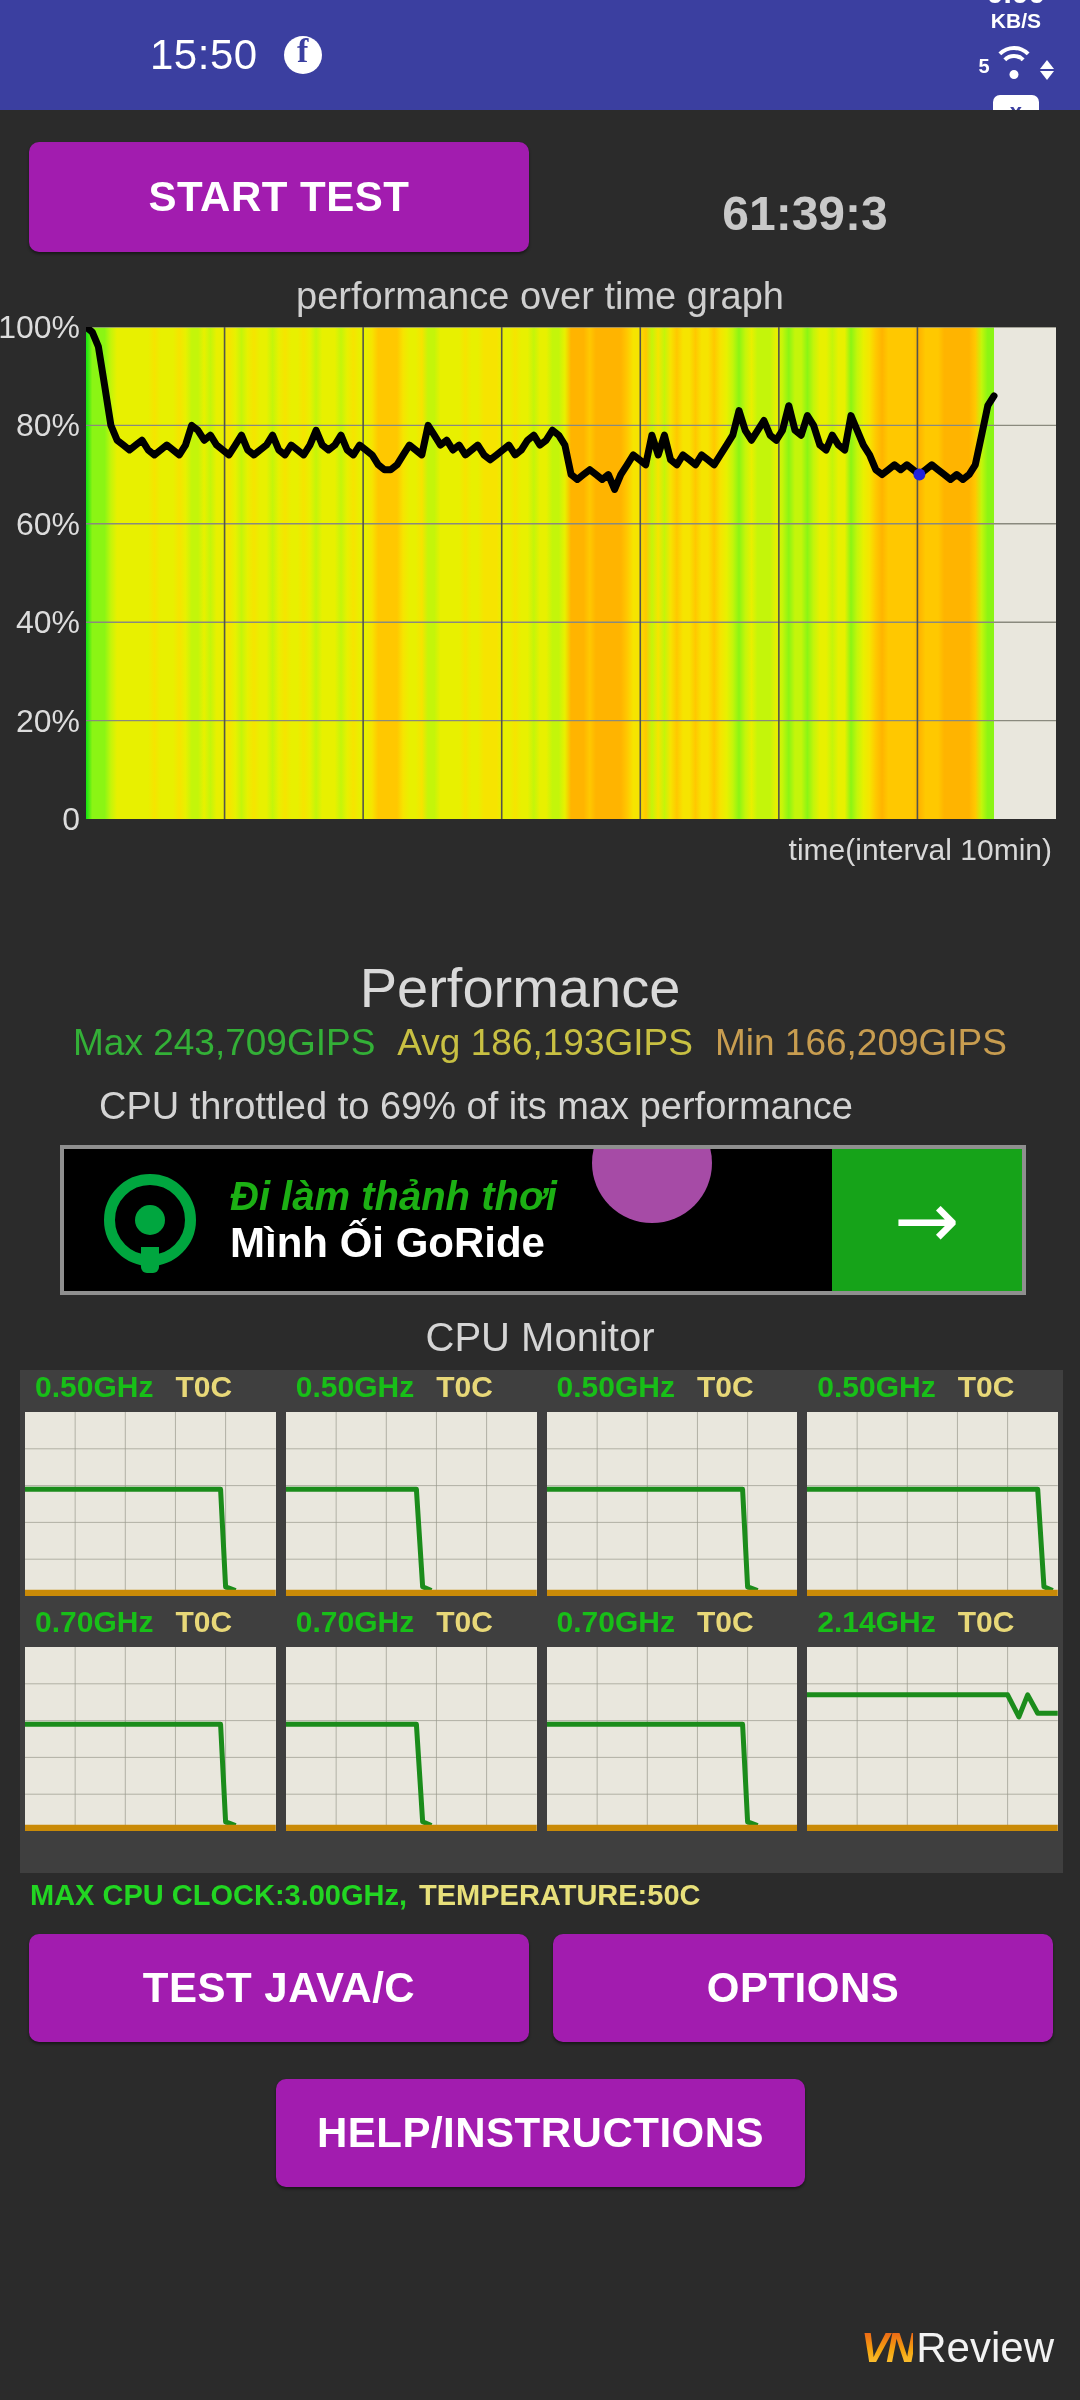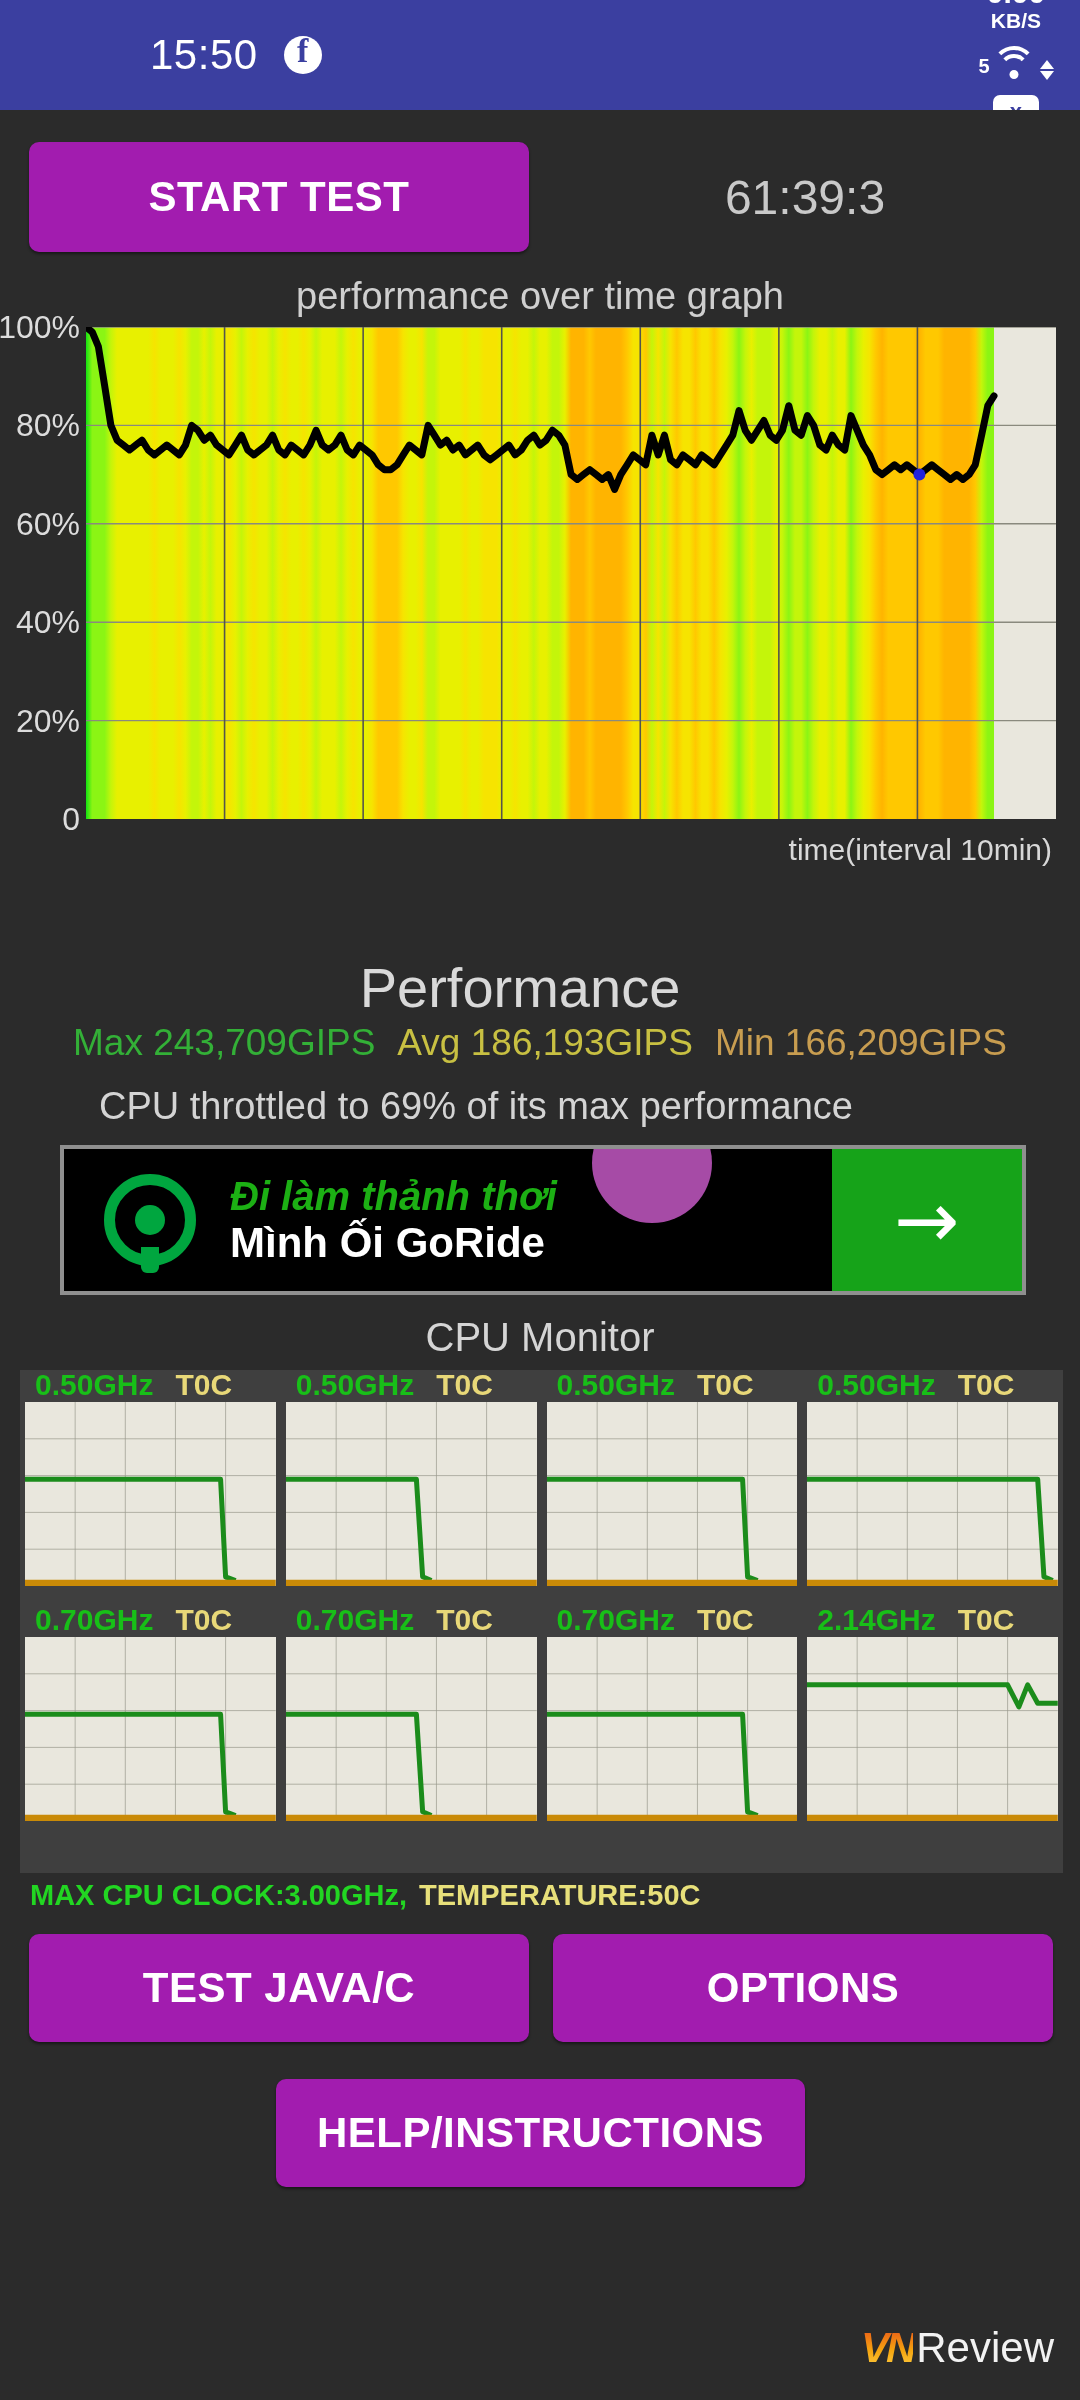--- a/index.html
+++ b/index.html
@@ -73,23 +73,23 @@
   .btn{
     background:#a21caf; color:#fff; border:none; border-radius:10px;
     font-size:42px; font-weight:bold; letter-spacing:0.5px;
     display:flex; align-items:center; justify-content:center;
     box-shadow:0 2px 3px rgba(0,0,0,0.45);
     font-family:"Liberation Sans", sans-serif;
   }
 
   #start-test-btn{ position:absolute; left:29px; top:32px; width:500px; height:110px; }
   #timer{
-    position:absolute; left:560px; top:32px; width:490px; height:110px;
+    position:absolute; left:560px; top:48px; width:490px; height:110px;
     display:flex; align-items:center; justify-content:center;
-    color:#c9c9c9; font-size:48px;
+    color:#c9c9c9; font-size:48px;font-weight:bold;
   }
 
   
   #graph-section{ position:absolute; left:0; top:165px; width:1080px; height:680px; }
   #graph-title{
     position:absolute; left:0; top:0; width:1080px; text-align:center;
     color:#cfcfcf; font-size:38px;
   }
   #plot{
     position:absolute; left:86px; top:52px; width:970px; height:492px;
@@ -136,21 +136,21 @@
   #ad-arrow{ font-size:78px; color:#fff; line-height:1; font-family:"DejaVu Sans", sans-serif; }
 
   
   #cpu-title{ position:absolute; left:0; top:1205px; width:1080px; text-align:center; color:#d5d5d5; font-size:40px; }
   #cpu-panel{
     position:absolute; left:20px; top:1260px; width:1043px; height:503px;
     background:#3f3f3f;
   }
   .core-row{ display:flex; height:235px; }
   .core{ flex:1; margin:0 5px; position:relative; }
-  .core-head{ height:32px; display:flex; align-items:flex-end; gap:22px; padding-left:10px; }
+  .core-head{ height:42px; display:flex; align-items:flex-start; gap:22px; padding-left:10px; }
   .core-freq{ color:#18bf18; font-size:30px; font-weight:bold; }
   .core-temp{ color:#e8d878; font-size:30px; font-weight:bold; }
   .core-plot{ position:relative; height:184px; background:#e9e7dd; overflow:hidden; }
   .core-plot svg{ position:absolute; left:0; top:0; width:100%; height:100%; }
   #cpu-footer{
     position:absolute; left:20px; top:1763px; width:1043px; height:44px;
     display:flex; align-items:center; padding-left:10px; gap:12px; font-size:29px; font-weight:bold;
   }
   #max-clock{ color:#22d622; }
   #temperature{ color:#e8e07a; }

